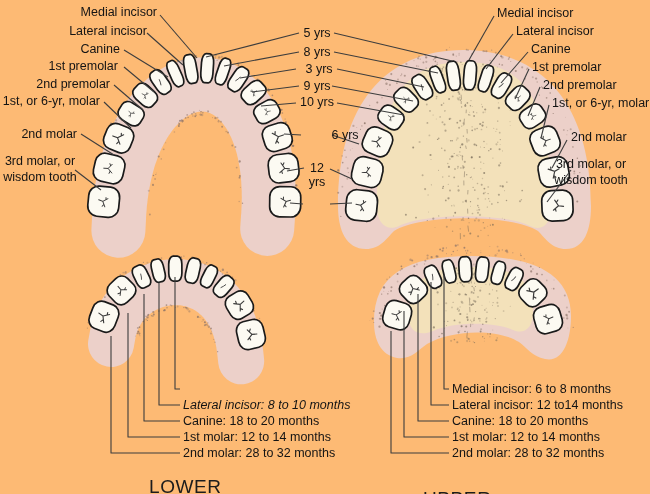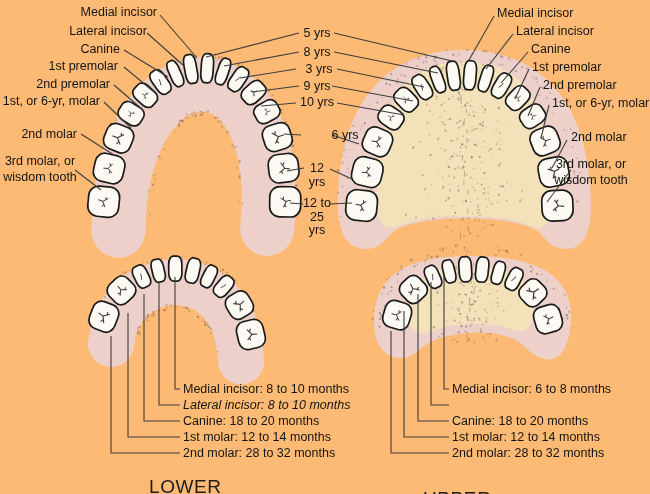--- a/index.html
+++ b/index.html
@@ -1096,37 +1096,36 @@
   <div class="lbl lbl-r" style="top:127px;right:573px;">2nd molar</div>
   <div class="lbl lbl-c lbl-blk" style="top:153px;left:2px;width:76px;line-height:16px;">3rd molar, or wisdom tooth</div>
 
   <div class="lbl lbl-c" style="top:26px;left:299px;width:36px;">5 yrs</div>
   <div class="lbl lbl-c" style="top:45px;left:299px;width:36px;">8 yrs</div>
   <div class="lbl lbl-c" style="top:62px;left:299px;width:40px;">3 yrs</div>
   <div class="lbl lbl-c" style="top:79px;left:299px;width:36px;">9 yrs</div>
   <div class="lbl lbl-c" style="top:95px;left:297px;width:40px;">10 yrs</div>
   <div class="lbl lbl-c" style="top:128px;left:299px;width:36px;margin-left:28px;">6 yrs</div>
   <div class="lbl lbl-c lbl-blk" style="top:161px;left:301px;width:32px;line-height:14px;">12 yrs</div>
-  <div class="lbl lbl-c lbl-blk" style="top:197px;left:301px;width:32px;line-height:13.5px;">12 to 25 yrs</div>
 
   <div class="lbl" style="top:6px;left:497px;">Medial incisor</div>
   <div class="lbl" style="top:24px;left:516px;">Lateral incisor</div>
   <div class="lbl" style="top:42px;left:531px;">Canine</div>
   <div class="lbl" style="top:60px;left:532px;">1st premolar</div>
   <div class="lbl" style="top:78px;left:543px;">2nd premolar</div>
   <div class="lbl" style="top:96px;left:552px;">1st, or 6-yr, molar</div>
   <div class="lbl" style="top:130px;left:571px;">2nd molar</div>
   <div class="lbl lbl-c lbl-blk" style="top:157px;left:550px;width:82px;line-height:15.5px;">3rd molar, or wisdom tooth</div>
 
-  <div class="lbl" style="top:382px;left:183px;">Medial incisor: 8 to 10 months</div>
   <div class="lbl" style="top:398px;left:183px;font-style:italic;">Lateral incisor: 8 to 10 months</div>
   <div class="lbl" style="top:414px;left:183px;">Canine: 18 to 20 months</div>
   <div class="lbl" style="top:430px;left:183px;">1st molar: 12 to 14 months</div>
   <div class="lbl" style="top:446px;left:183px;">2nd molar: 28 to 32 months</div>
 
   <div class="lbl" style="top:382px;left:452px;">Medial incisor: 6 to 8 months</div>
+  <div class="lbl" style="top:398px;left:452px;">Lateral incisor: 12 to14 months</div>
   <div class="lbl" style="top:414px;left:452px;">Canine: 18 to 20 months</div>
   <div class="lbl" style="top:430px;left:452px;">1st molar: 12 to 14 months</div>
   <div class="lbl" style="top:446px;left:452px;">2nd molar: 28 to 32 months</div>
 
   <div class="cap" style="top:476px;left:149px;">LOWER</div>
   <div class="cap" style="top:488px;left:423px;">UPPER</div>
 </div>
 
 </body></html>

